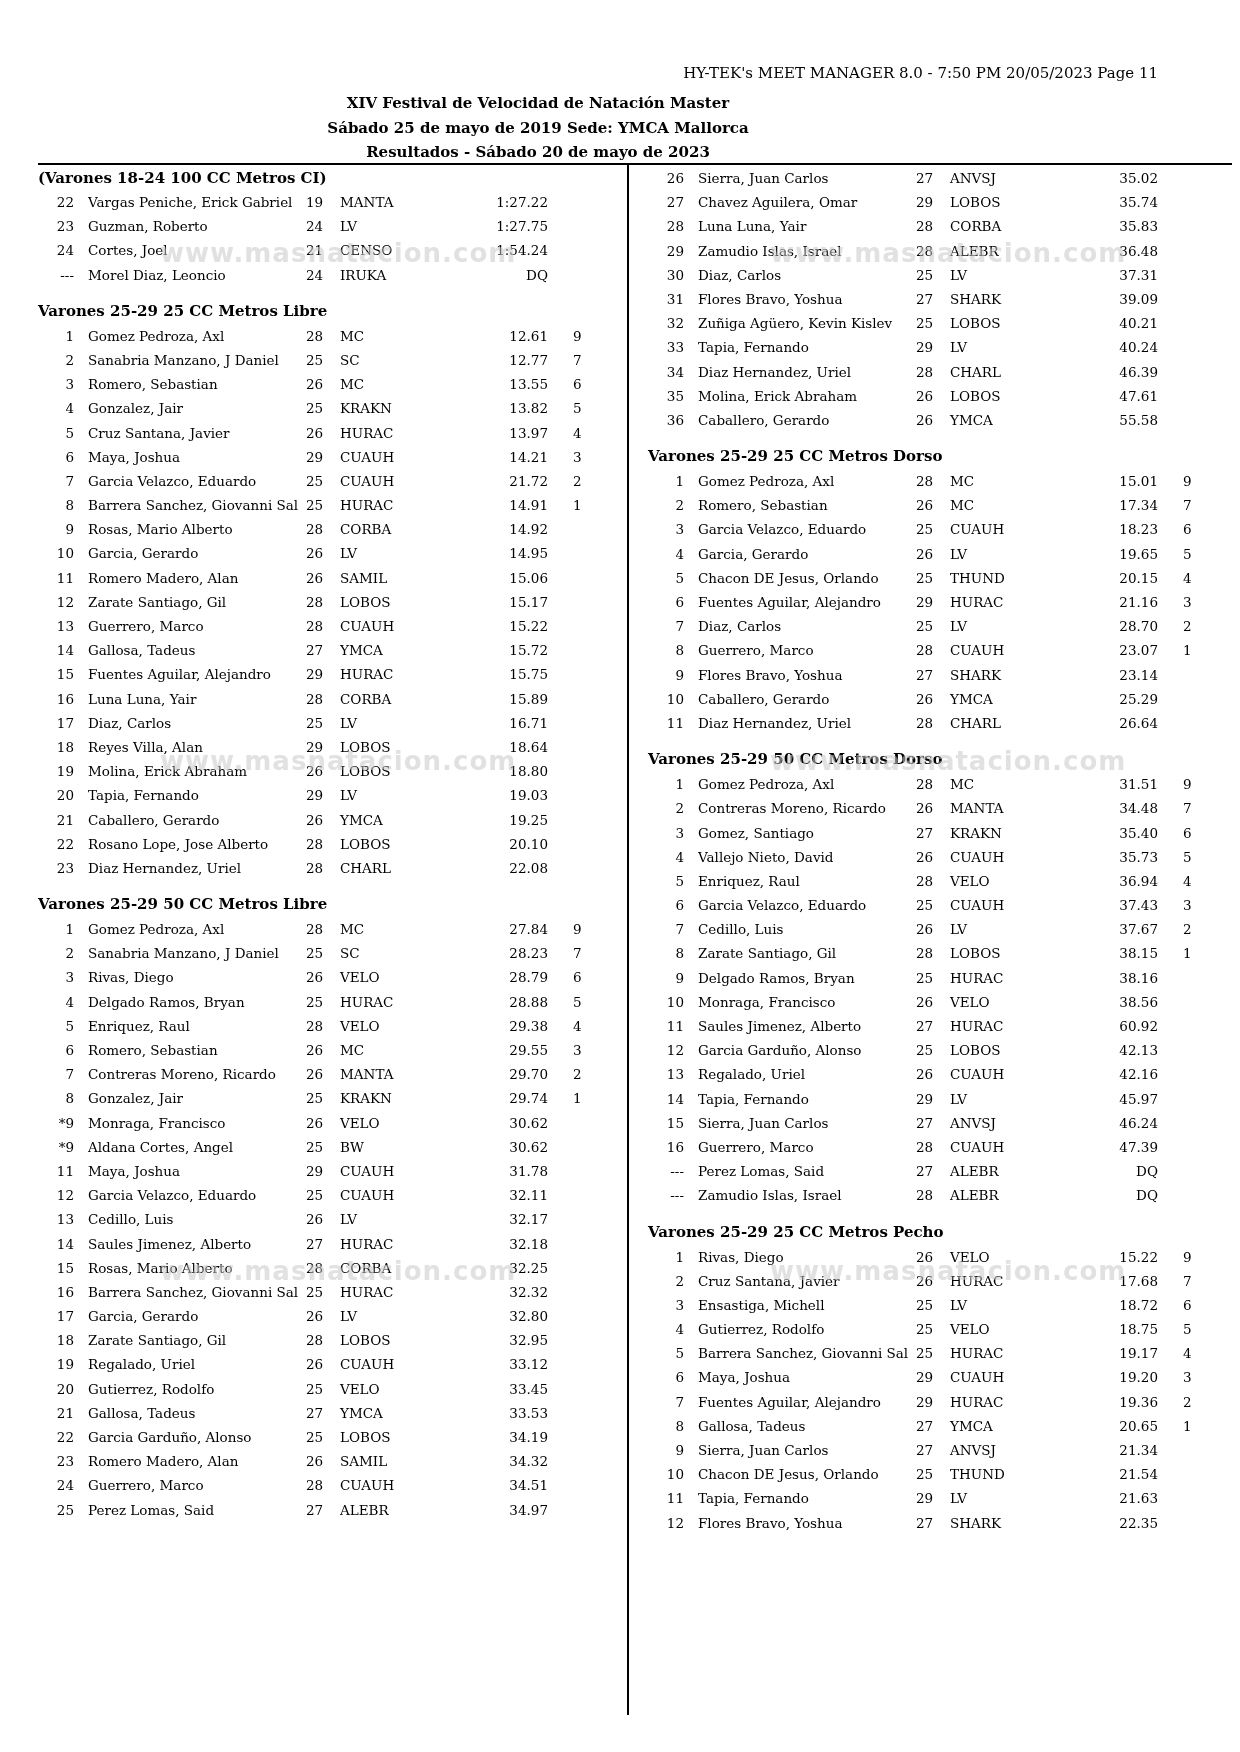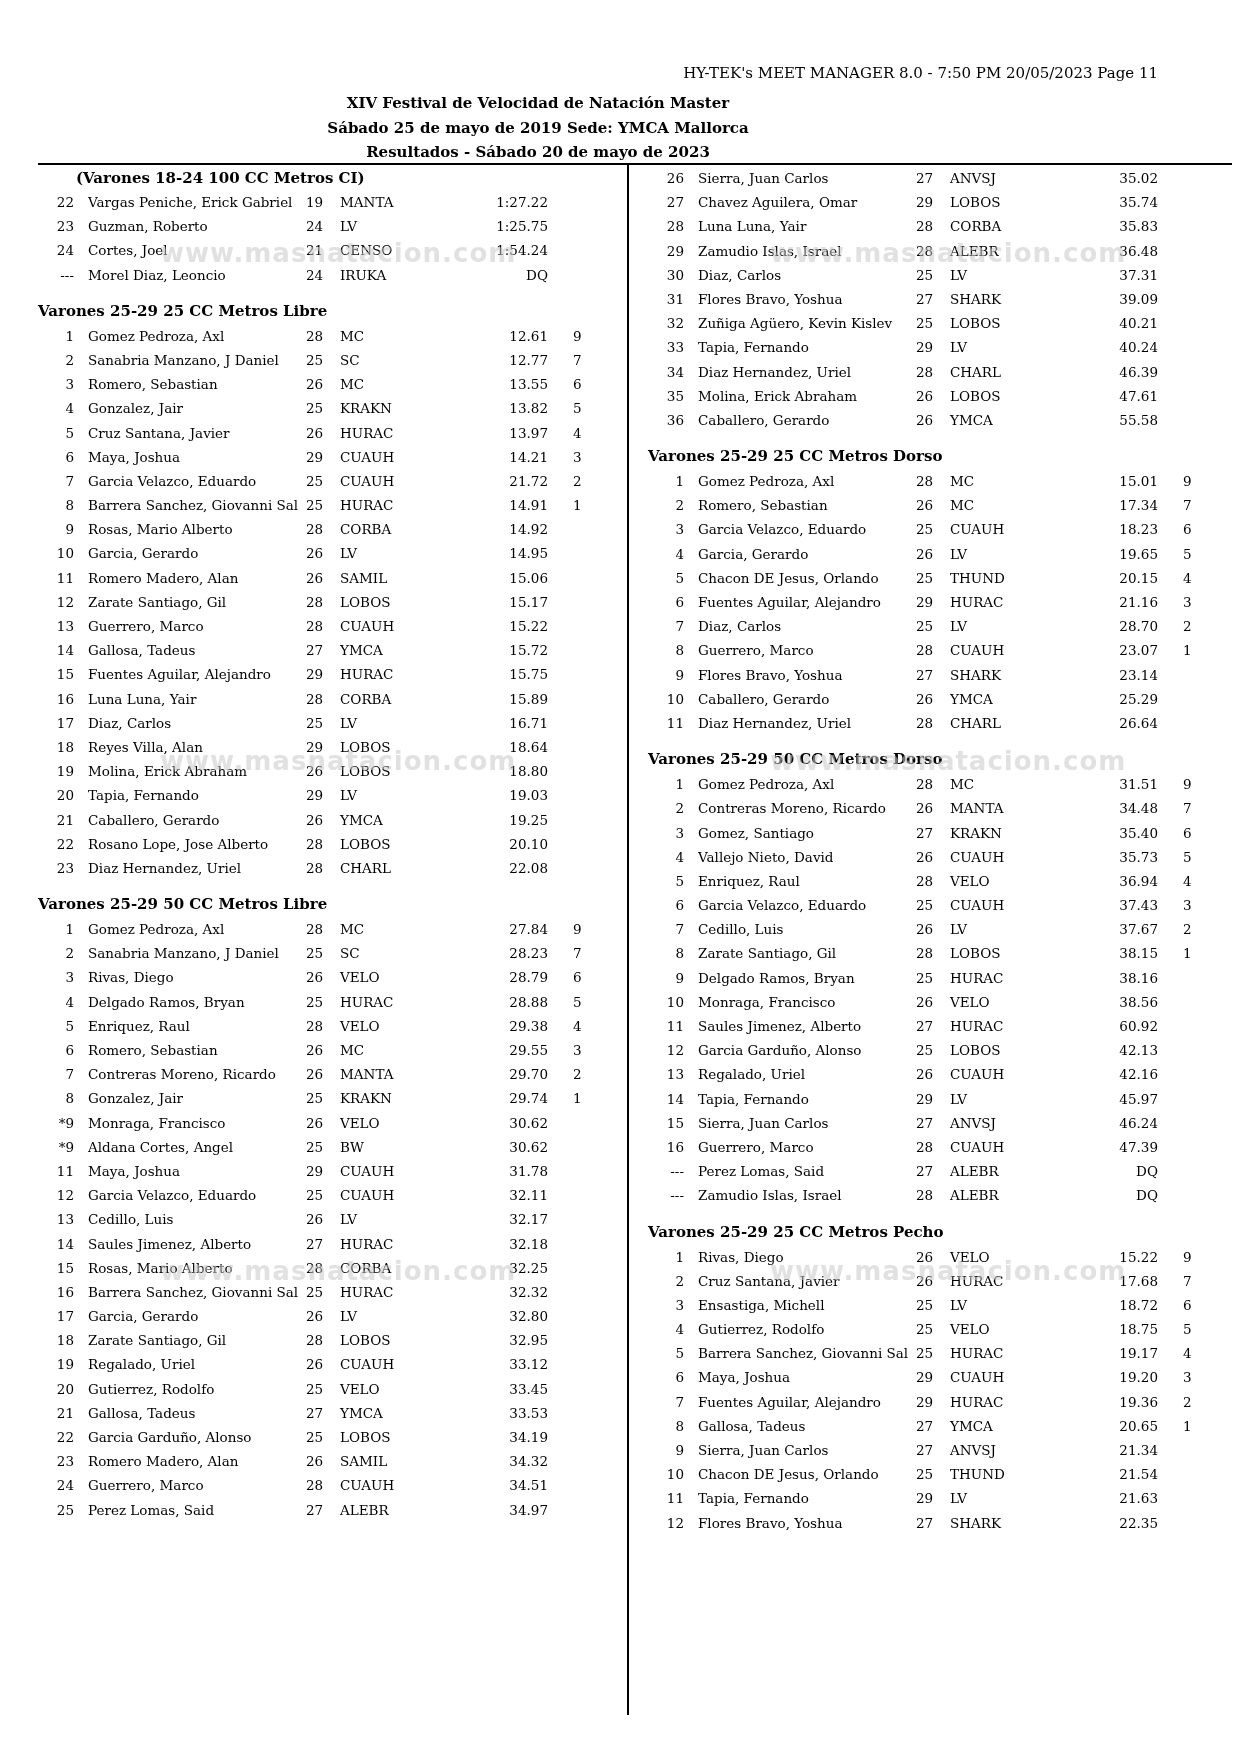--- a/index.html
+++ b/index.html
@@ -9,21 +9,21 @@
   .hdr-center { position: absolute; left: 0; width: 1240px; text-align: center; font-weight: bold; font-size: 15px; white-space: nowrap; }
   .hdr-center.l1 { top: 94px; left: 248px; width: 580px; text-align: center; }
   .hdr-center.l2 { top: 119px; left: 248px; width: 580px; }
   .hdr-center.l3 { top: 143px; left: 248px; width: 580px; text-align: center; }
   .rule { position: absolute; left: 38px; top: 163px; width: 1194px; height: 2px; background: #000; }
   .vdiv { position: absolute; left: 627px; top: 163px; width: 2px; height: 1552px; background: #000; }
   .col { position: absolute; top: 166px; width: 560px; }
   .col.left { left: 38px; }
   .col.right { left: 648px; }
   .evt-title { font-weight: bold; font-size: 15px; height: 26px; line-height: 26px; white-space: nowrap; }
-  .evt-title.cont { height: 24px; line-height: 24px; margin-left: 38px; }
+  .evt-title.cont { height: 24px; line-height: 24px; }
   .gap { height: 11px; }
   .row { position: relative; height: 24.2px; line-height: 24.2px; font-size: 13.5px; white-space: nowrap; }
   .row span { position: absolute; top: 0; }
   .c-place { left: 0; width: 36px; text-align: right; }
   .c-name { left: 50px; width: 210px; overflow: hidden; }
   .c-age { left: 268px; width: 20px; }
   .c-team { left: 302px; width: 80px; }
   .c-time { left: 400px; width: 110px; text-align: right; }
   .c-pts { left: 535px; width: 20px; }
   .watermark { position: absolute; color: rgba(200,200,200,0.55); font-family: "DejaVu Sans", sans-serif;
@@ -48,21 +48,21 @@
         <span class="c-age">19</span>
         <span class="c-team">MANTA</span>
         <span class="c-time">1:27.22</span>
         <span class="c-pts"></span>
       </div>
       <div class="row">
         <span class="c-place">23</span>
         <span class="c-name">Guzman, Roberto</span>
         <span class="c-age">24</span>
         <span class="c-team">LV</span>
-        <span class="c-time">1:25.75</span>
+        <span class="c-time">1:27.75</span>
         <span class="c-pts"></span>
       </div>
       <div class="row">
         <span class="c-place">24</span>
         <span class="c-name">Cortes, Joel</span>
         <span class="c-age">21</span>
         <span class="c-team">CENSO</span>
         <span class="c-time">1:54.24</span>
         <span class="c-pts"></span>
       </div>

